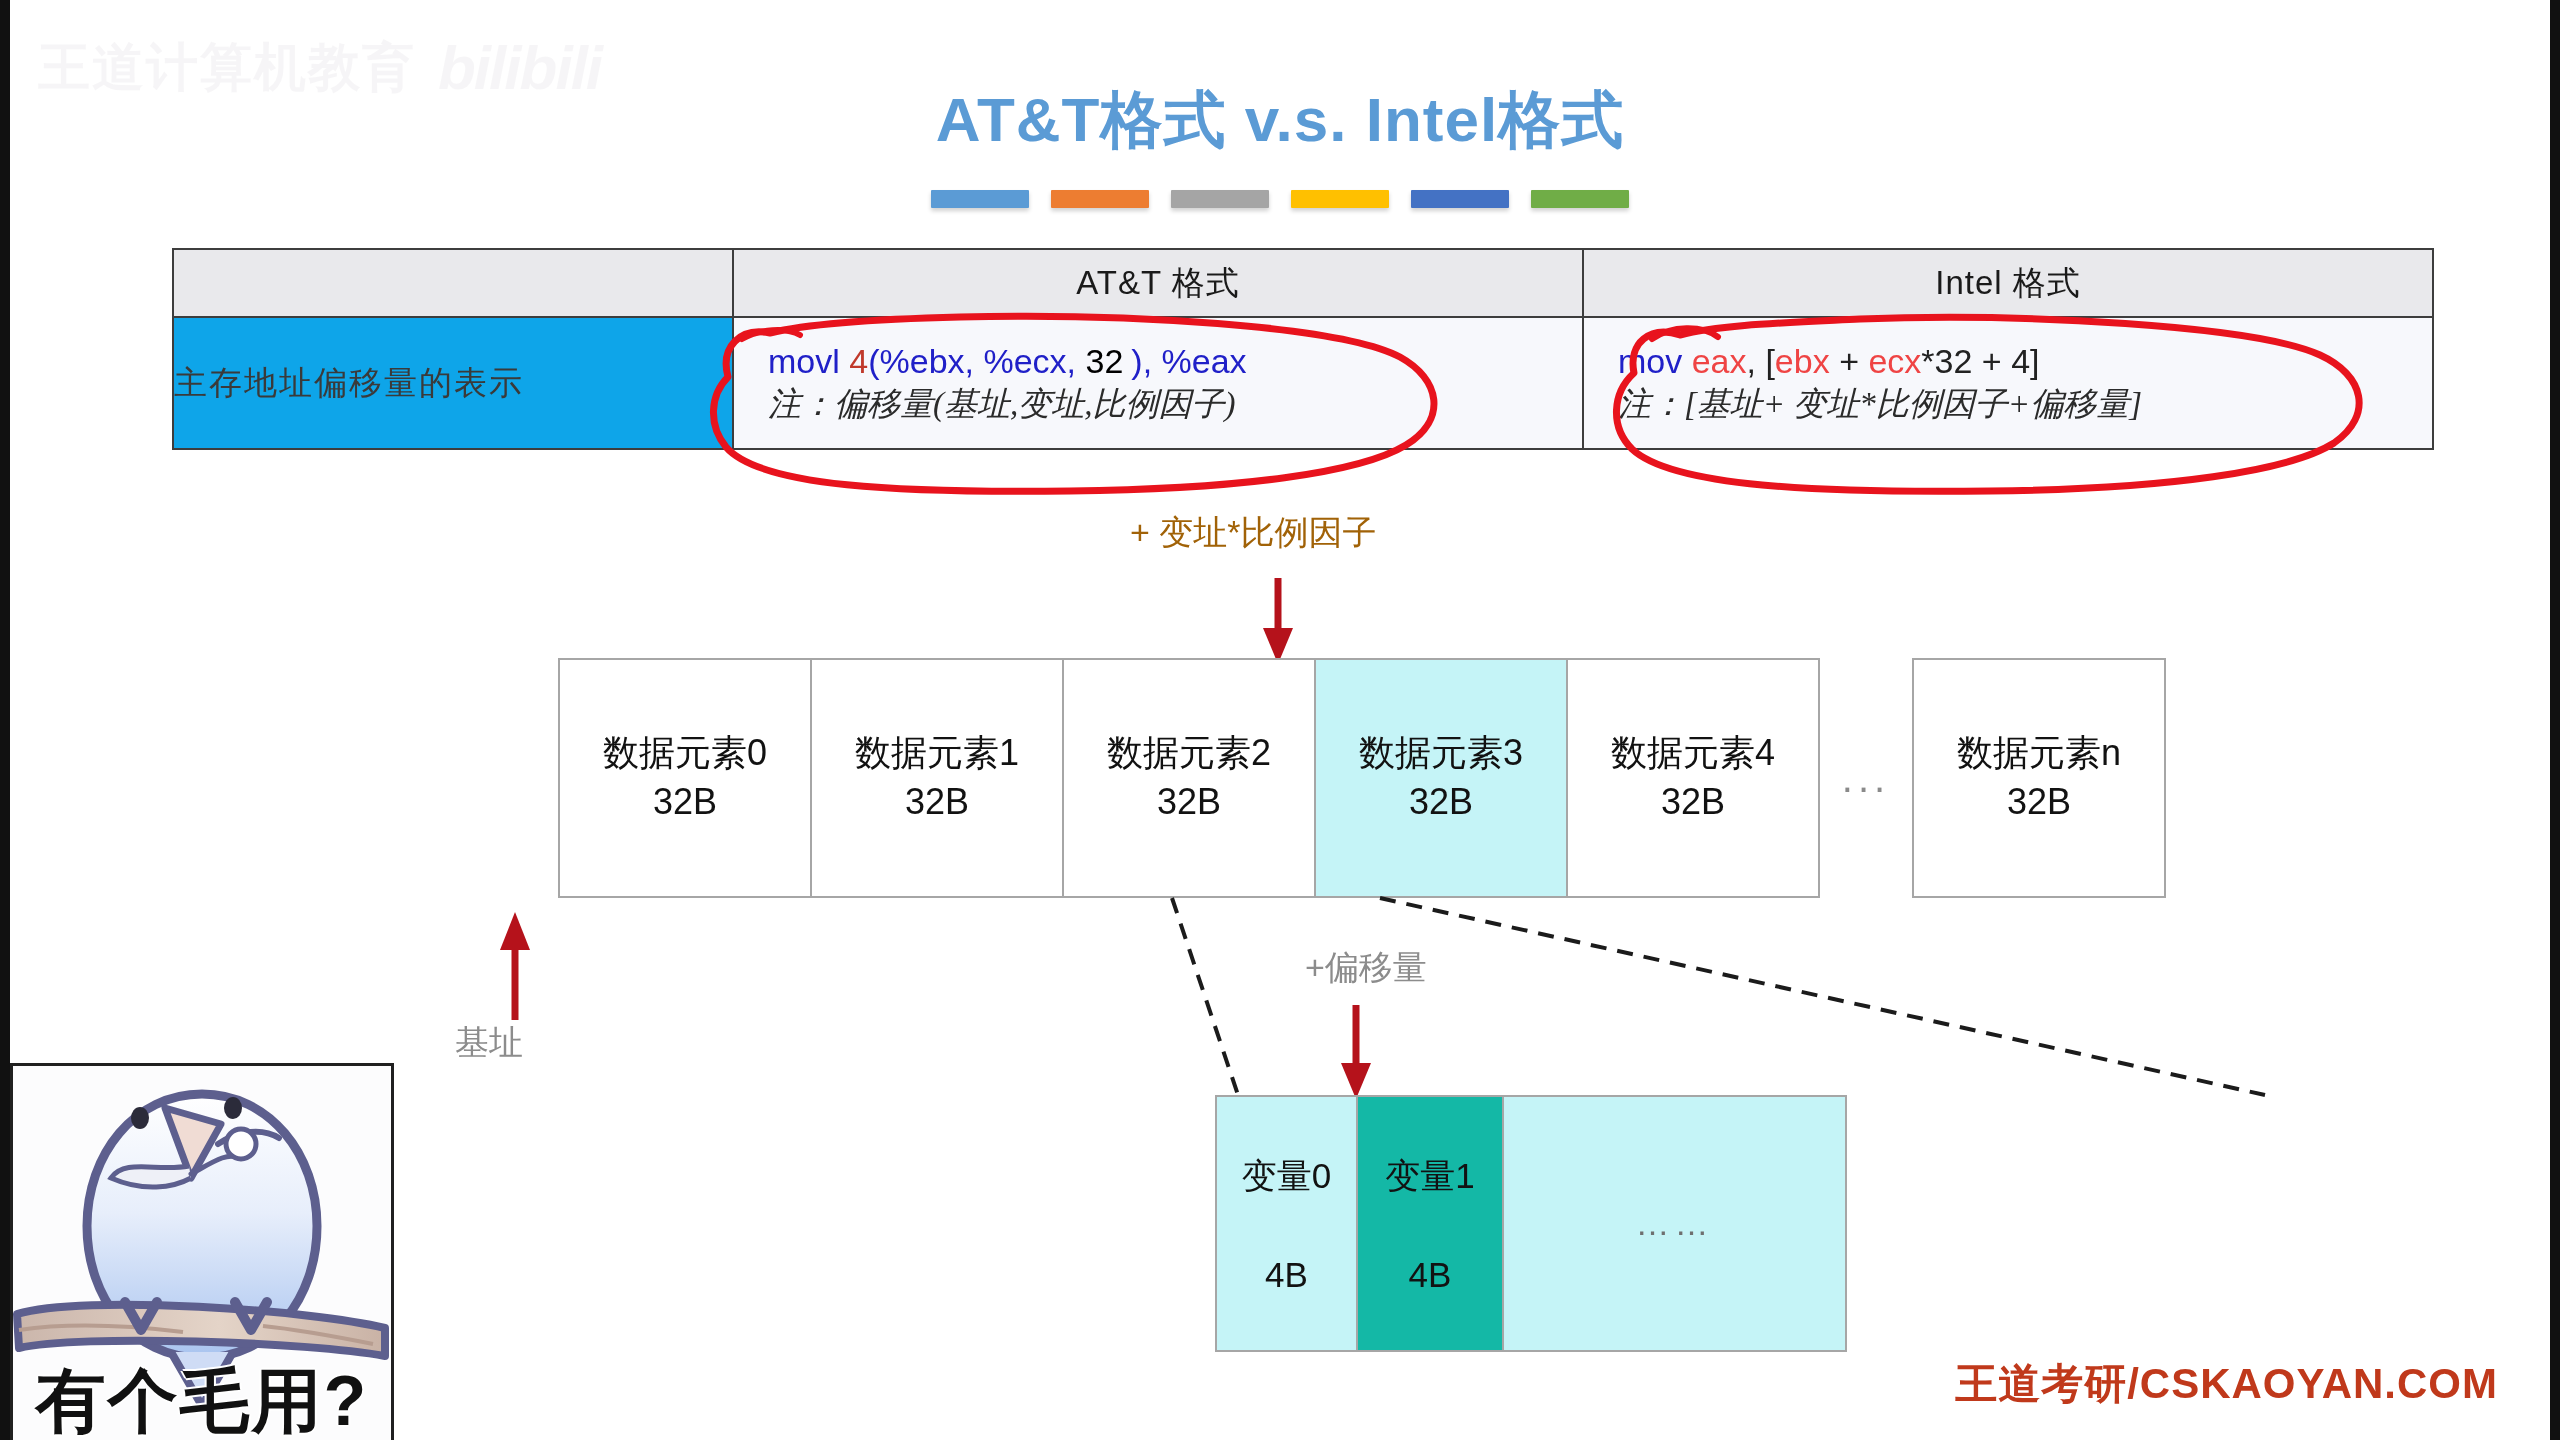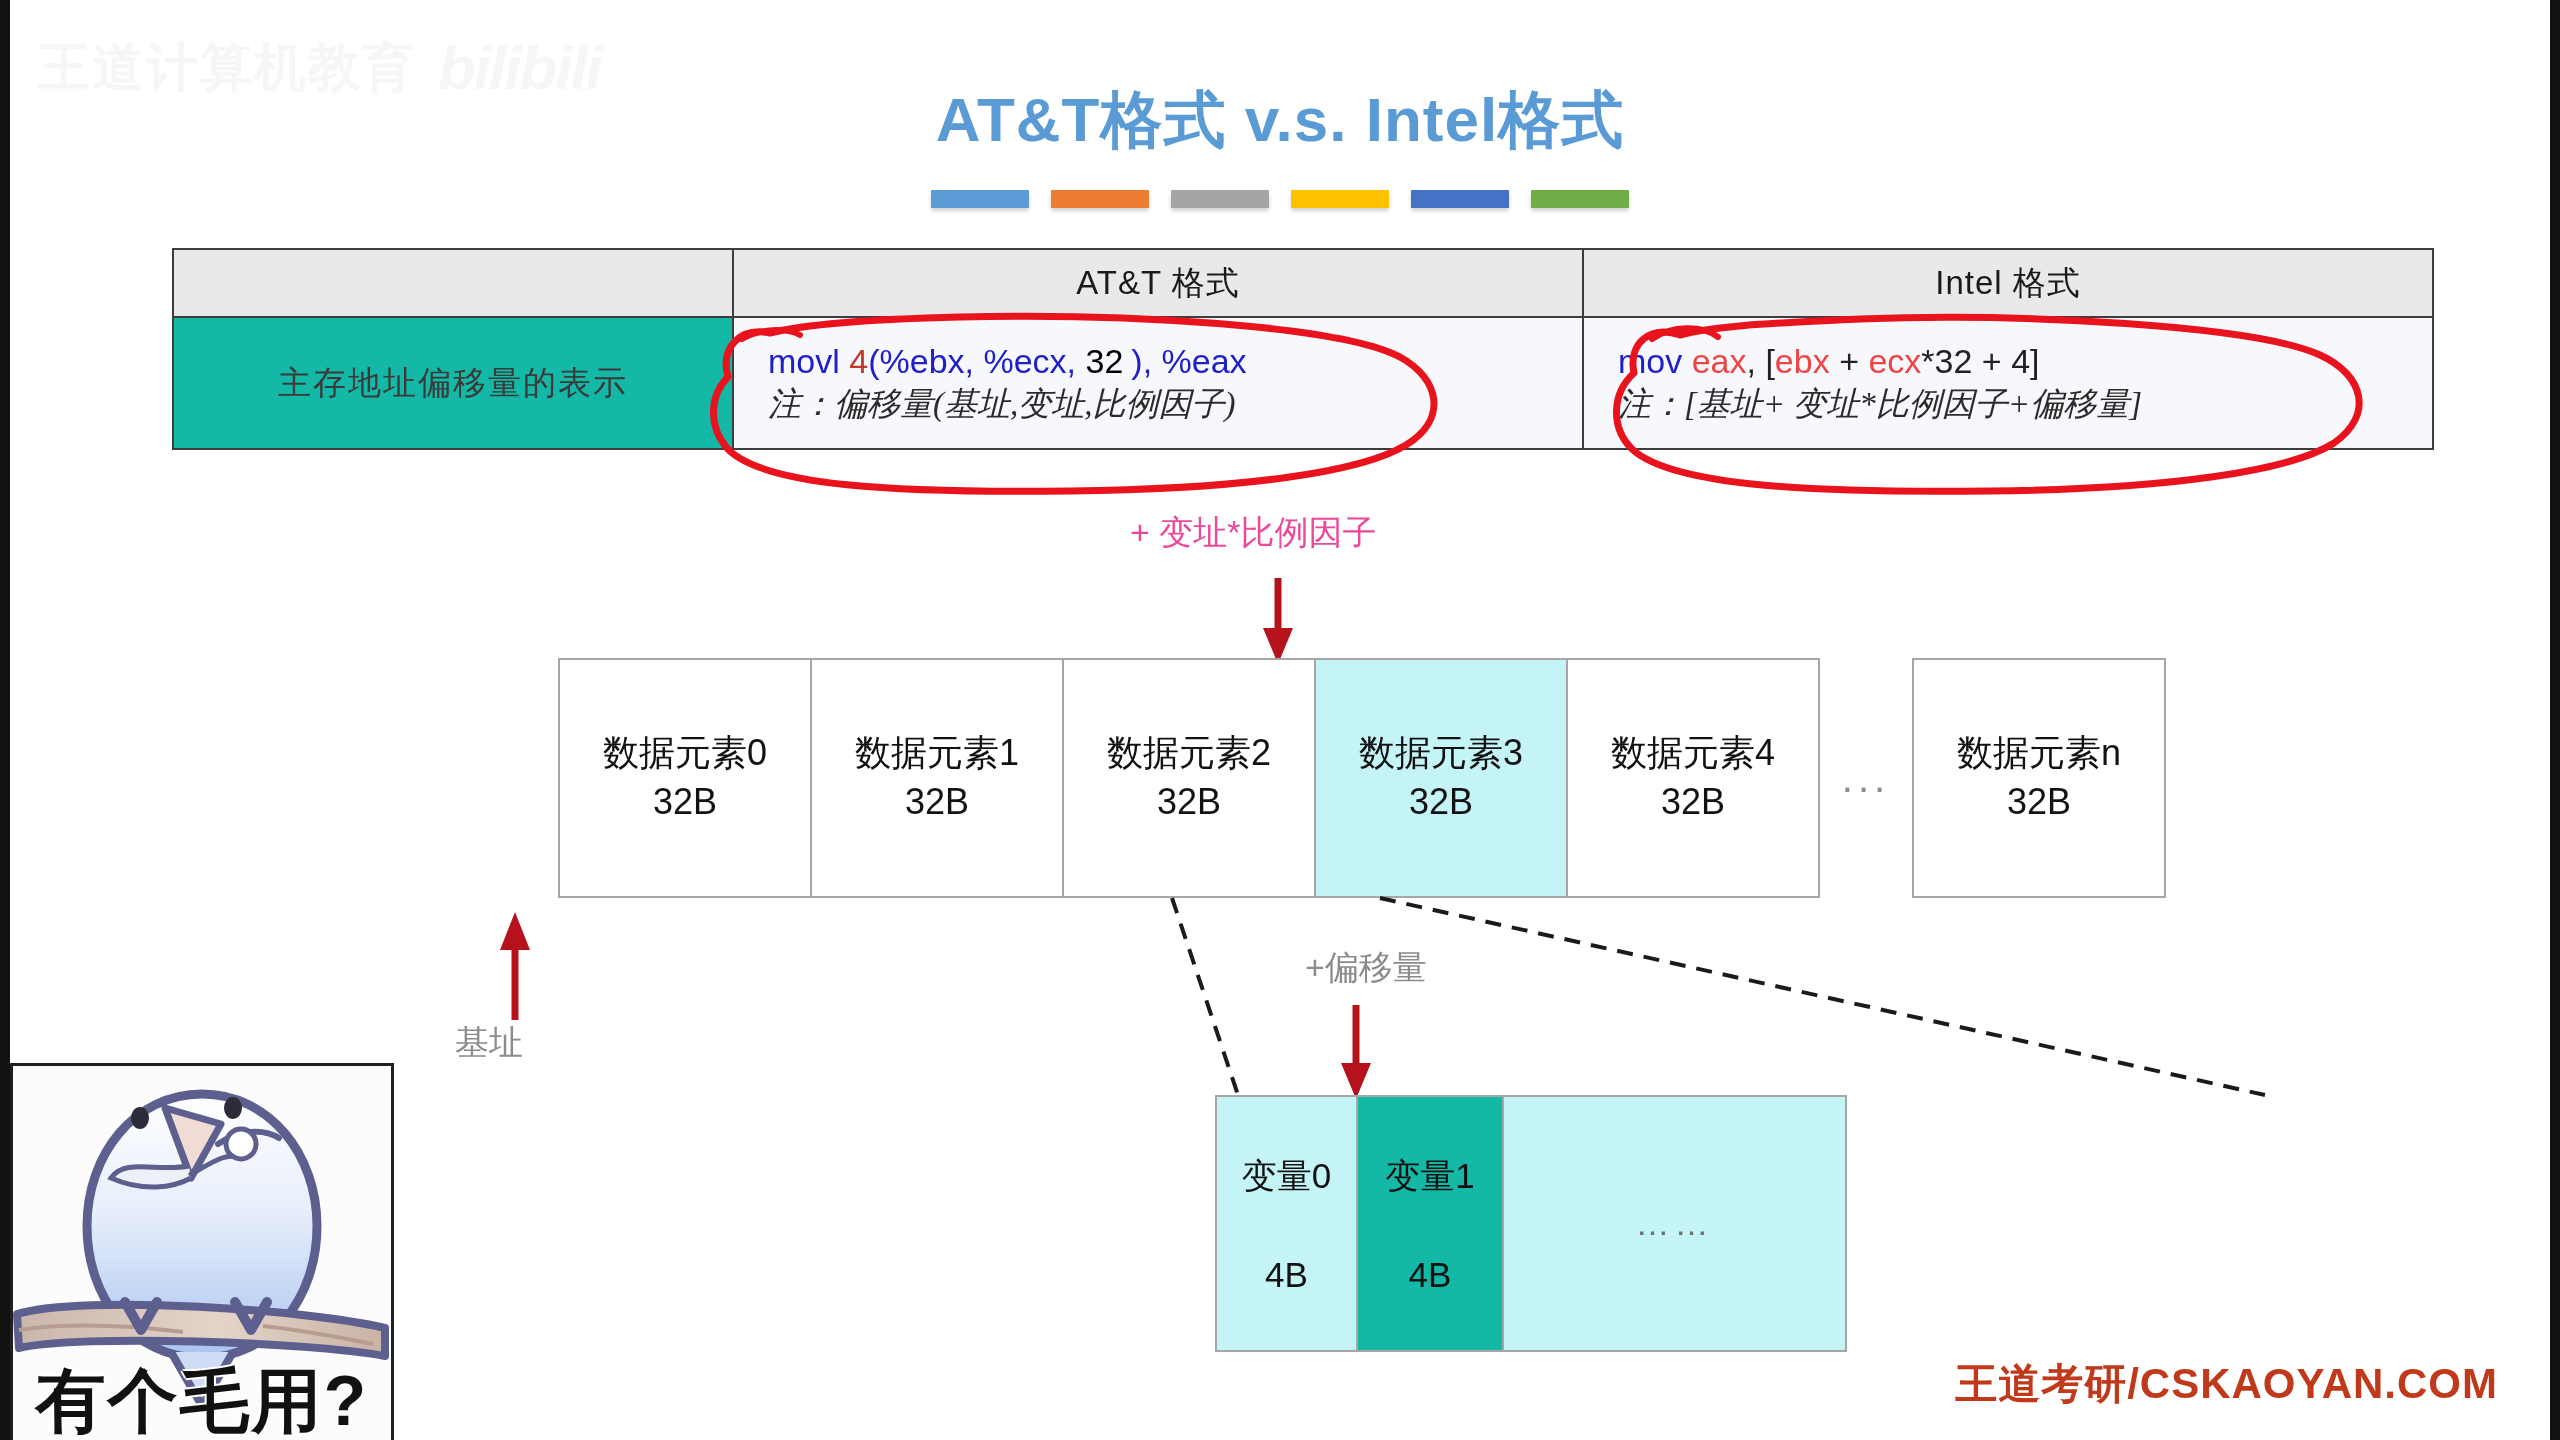--- a/index.html
+++ b/index.html
@@ -62,22 +62,22 @@
     padding:0;
   }
   #cmp-table .head-cell{
     height:66px;background:#e9e9ec;
     text-align:center;
     font-size:33px;color:#1a1a1a;
     letter-spacing:1px;
   }
   #cmp-table .head-blank{background:#e9e9ec;}
   #cmp-table .row-label{
-    height:118px;background:#14b8a6;
-    text-align:center;font-size:33px;color:#3a3a3a;letter-spacing:2px;margin-top:28px;
+    height:118px;background:#0ea5e9;
+    font-size:33px;color:#3a3a3a;letter-spacing:2px;margin-top:28px;
   }
   #cmp-table .code-cell{
     height:118px;background:#f7f8fc;
     padding:6px 0 6px 34px;
     text-align:left;
   }
   .code-line{font-size:34px;line-height:1.26;white-space:nowrap;}
   .note-line{
     font-size:33px;line-height:1.3;font-style:italic;
     color:#2b2b2b;white-space:nowrap;
@@ -90,21 +90,21 @@
   .tok-punct{color:#2020c8;margin-left:8px;}
   .tok-reg-intel{color:#ef4444;}
   .tok-plain{color:#222;}
 
   
   .scribble{position:absolute;pointer-events:none;}
 
   
   #mid-annot{
     position:absolute;left:1130px;top:510px;
-    font-size:34px;color:#ec4899;white-space:nowrap;
+    font-size:34px;color:#a16207;white-space:nowrap;
   }
 
   
   #elem-strip{
     position:absolute;left:512px;top:658px;
     display:flex;align-items:flex-start;padding-left:46px;
   }
   .elem{
     width:254px;height:240px;
     border:2px solid #a6a6a6;

